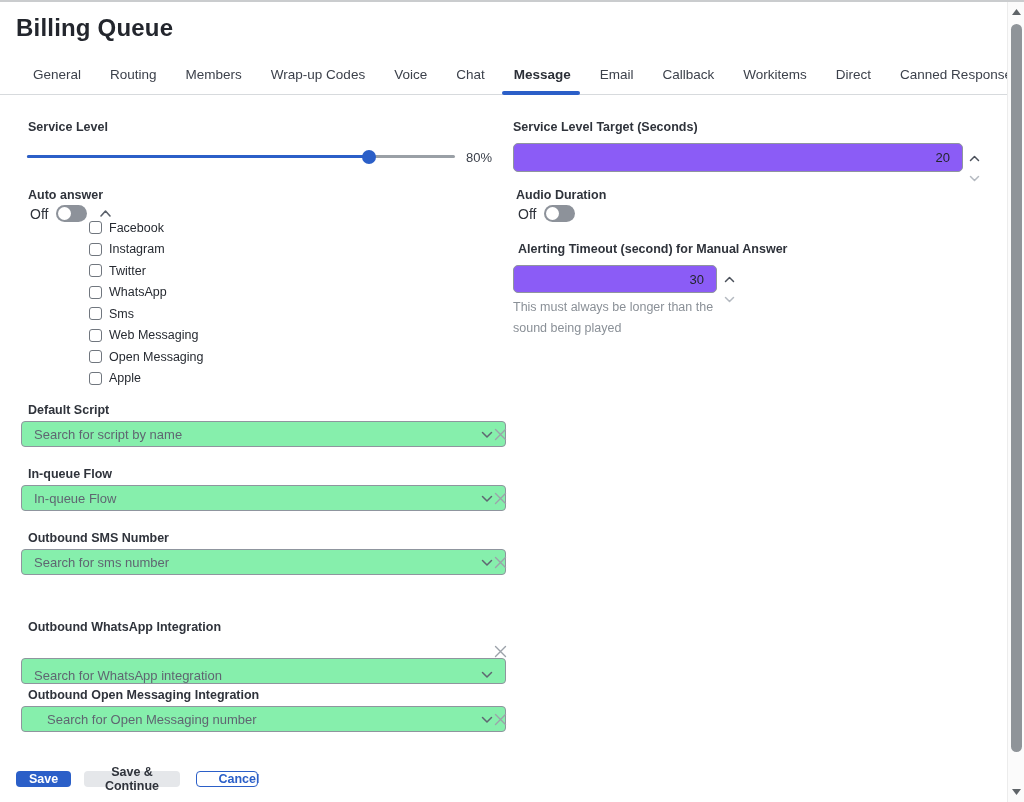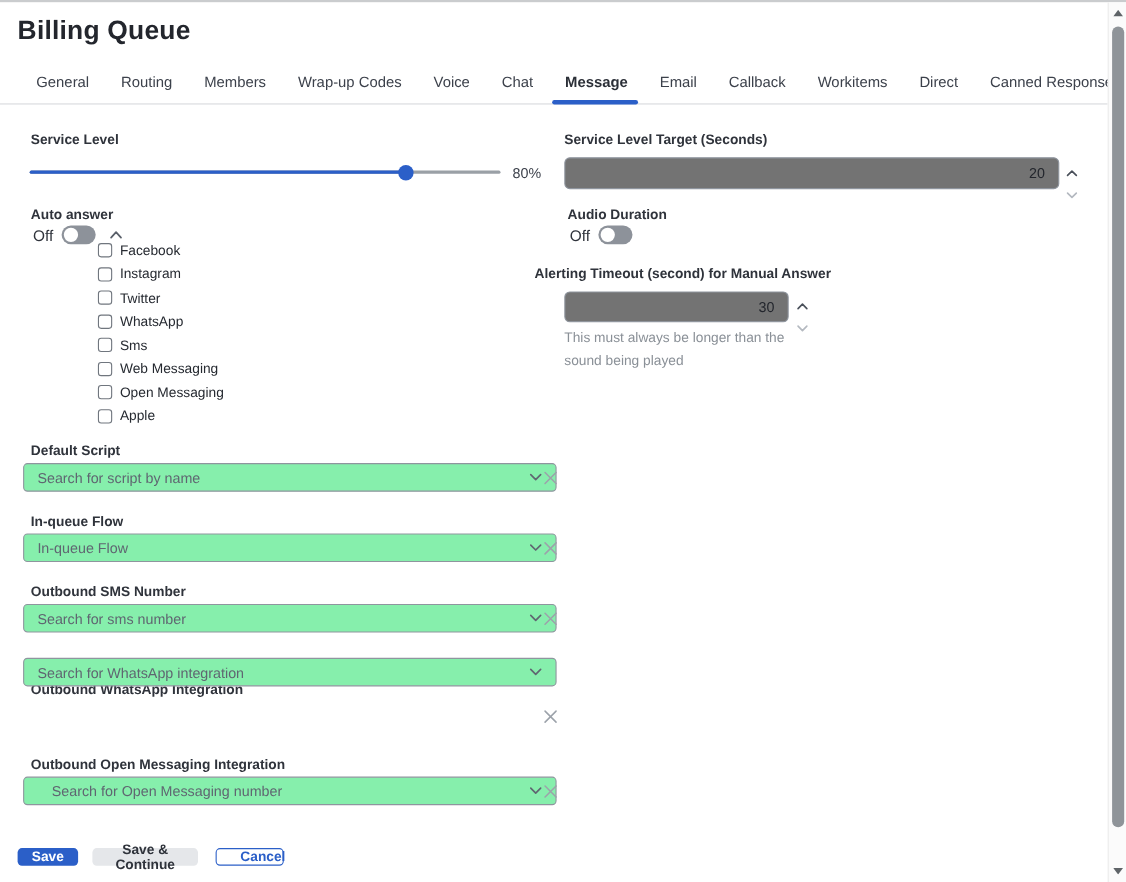--- a/index.html
+++ b/index.html
@@ -92,21 +92,21 @@
     padding: 0 12px;
     cursor: pointer;
   }
   .combo .ph { font-size: 13px; color: #5f6671; flex: 1 1 auto; white-space: nowrap; overflow: hidden; }
   .clear-x { position: absolute; left: 492px; width: 16px; height: 16px; cursor: pointer; display: flex; align-items: center; justify-content: center; }
 
   
   .num-input {
     position: absolute;
     height: 29px;
-    background: #737373;
+    background: #8b5cf6;
     border: 1px solid #8f959e; border-radius: 5px;
     display: flex; align-items: center; justify-content: flex-end;
     padding: 0 12px;
     font-size: 13px; color: #23262d;
   }
   .spinner { position: absolute; display: flex; flex-direction: column; gap: 2px; cursor: pointer; }
 
   .hint {
     position: absolute; left: 513px; top: 295px; width: 235px;
     font-size: 12.5px; color: #8a9097; line-height: 21px;
@@ -247,21 +247,21 @@
           <polyline points="1.5,1.5 6,6 10.5,1.5" fill="none" stroke="#5f6671" stroke-width="1.5" stroke-linecap="round" stroke-linejoin="round"></polyline>
         </svg></span>
   </div>
   <span class="clear-x" style="top:552px;">
       <svg width="13" height="13" viewBox="0 0 13 13">
         <path d="M1.5 1.5 L11.5 11.5 M11.5 1.5 L1.5 11.5" stroke="#9ca2aa" stroke-width="1.4" stroke-linecap="round"></path>
       </svg>
     </span>
 
   <div class="field-label" style="left:28px; top:618px;">Outbound WhatsApp Integration</div>
-  <div class="combo" style="top:596px;">
+  <div class="combo" style="top:656px;align-items:flex-end;">
     <span class="ph">Search for WhatsApp integration</span>
     <span><svg width="12" height="8" viewBox="0 0 12 8">
           <polyline points="1.5,1.5 6,6 10.5,1.5" fill="none" stroke="#5f6671" stroke-width="1.5" stroke-linecap="round" stroke-linejoin="round"></polyline>
         </svg></span>
   </div>
   <span class="clear-x" style="top:641px;">
       <svg width="13" height="13" viewBox="0 0 13 13">
         <path d="M1.5 1.5 L11.5 11.5 M11.5 1.5 L1.5 11.5" stroke="#9ca2aa" stroke-width="1.4" stroke-linecap="round"></path>
       </svg>
     </span>
@@ -293,21 +293,21 @@
   </div>
 
   <div class="field-label" style="left:516px; top:186px;">Audio Duration</div>
   <div class="toggle-row" style="left:518px; top:203px;">
     <span class="toggle-state">Off</span>
     <span class="toggle">
         <span class="knob"></span>
       </span>
   </div>
 
-  <div class="field-label" style="left:486px; top:240px;">Alerting Timeout (second) for Manual Answer</div>
+  <div class="field-label" style="left:518px; top:240px;">Alerting Timeout (second) for Manual Answer</div>
   <div class="num-input" style="left:513px; top:263px; width:204px; height:28px;">
     <span>30</span>
   </div>
   <div class="spinner" style="left:724px; top:267px;">
     <span><svg width="11" height="7" viewBox="0 0 11 7">
           <polyline points="1.5,5.5 5.5,1.5 9.5,5.5" fill="none" stroke="#4a505a" stroke-width="1.5" stroke-linecap="round" stroke-linejoin="round"></polyline>
         </svg></span>
     <span><svg width="11" height="7" viewBox="0 0 11 7">
           <polyline points="1.5,1.5 5.5,5.5 9.5,1.5" fill="none" stroke="#b4b9c0" stroke-width="1.5" stroke-linecap="round" stroke-linejoin="round"></polyline>
         </svg></span>

